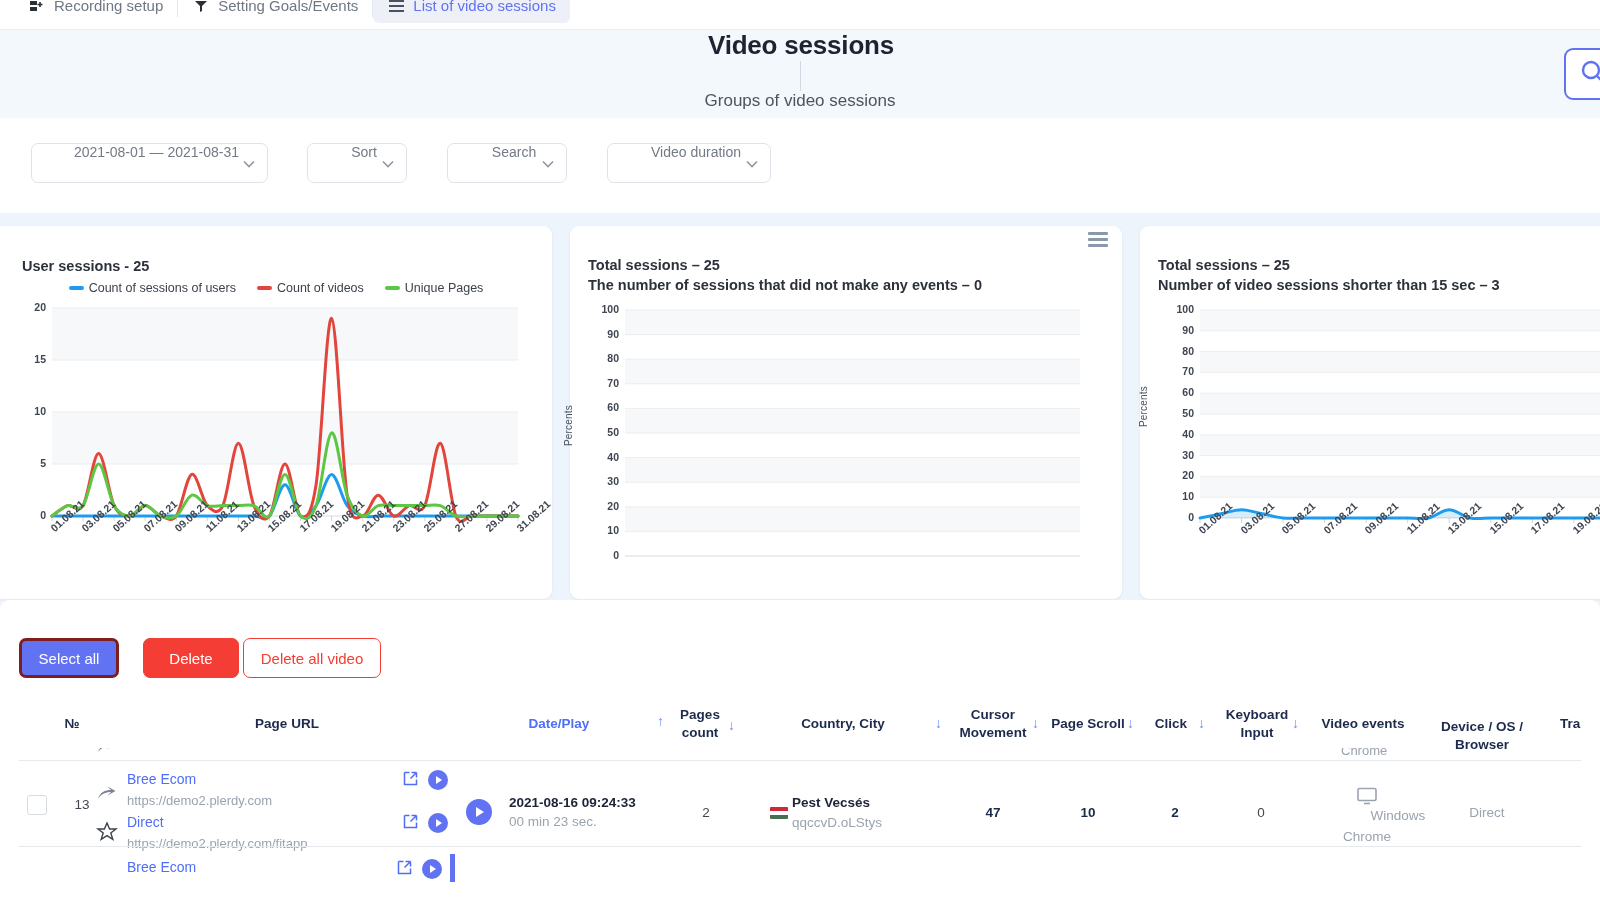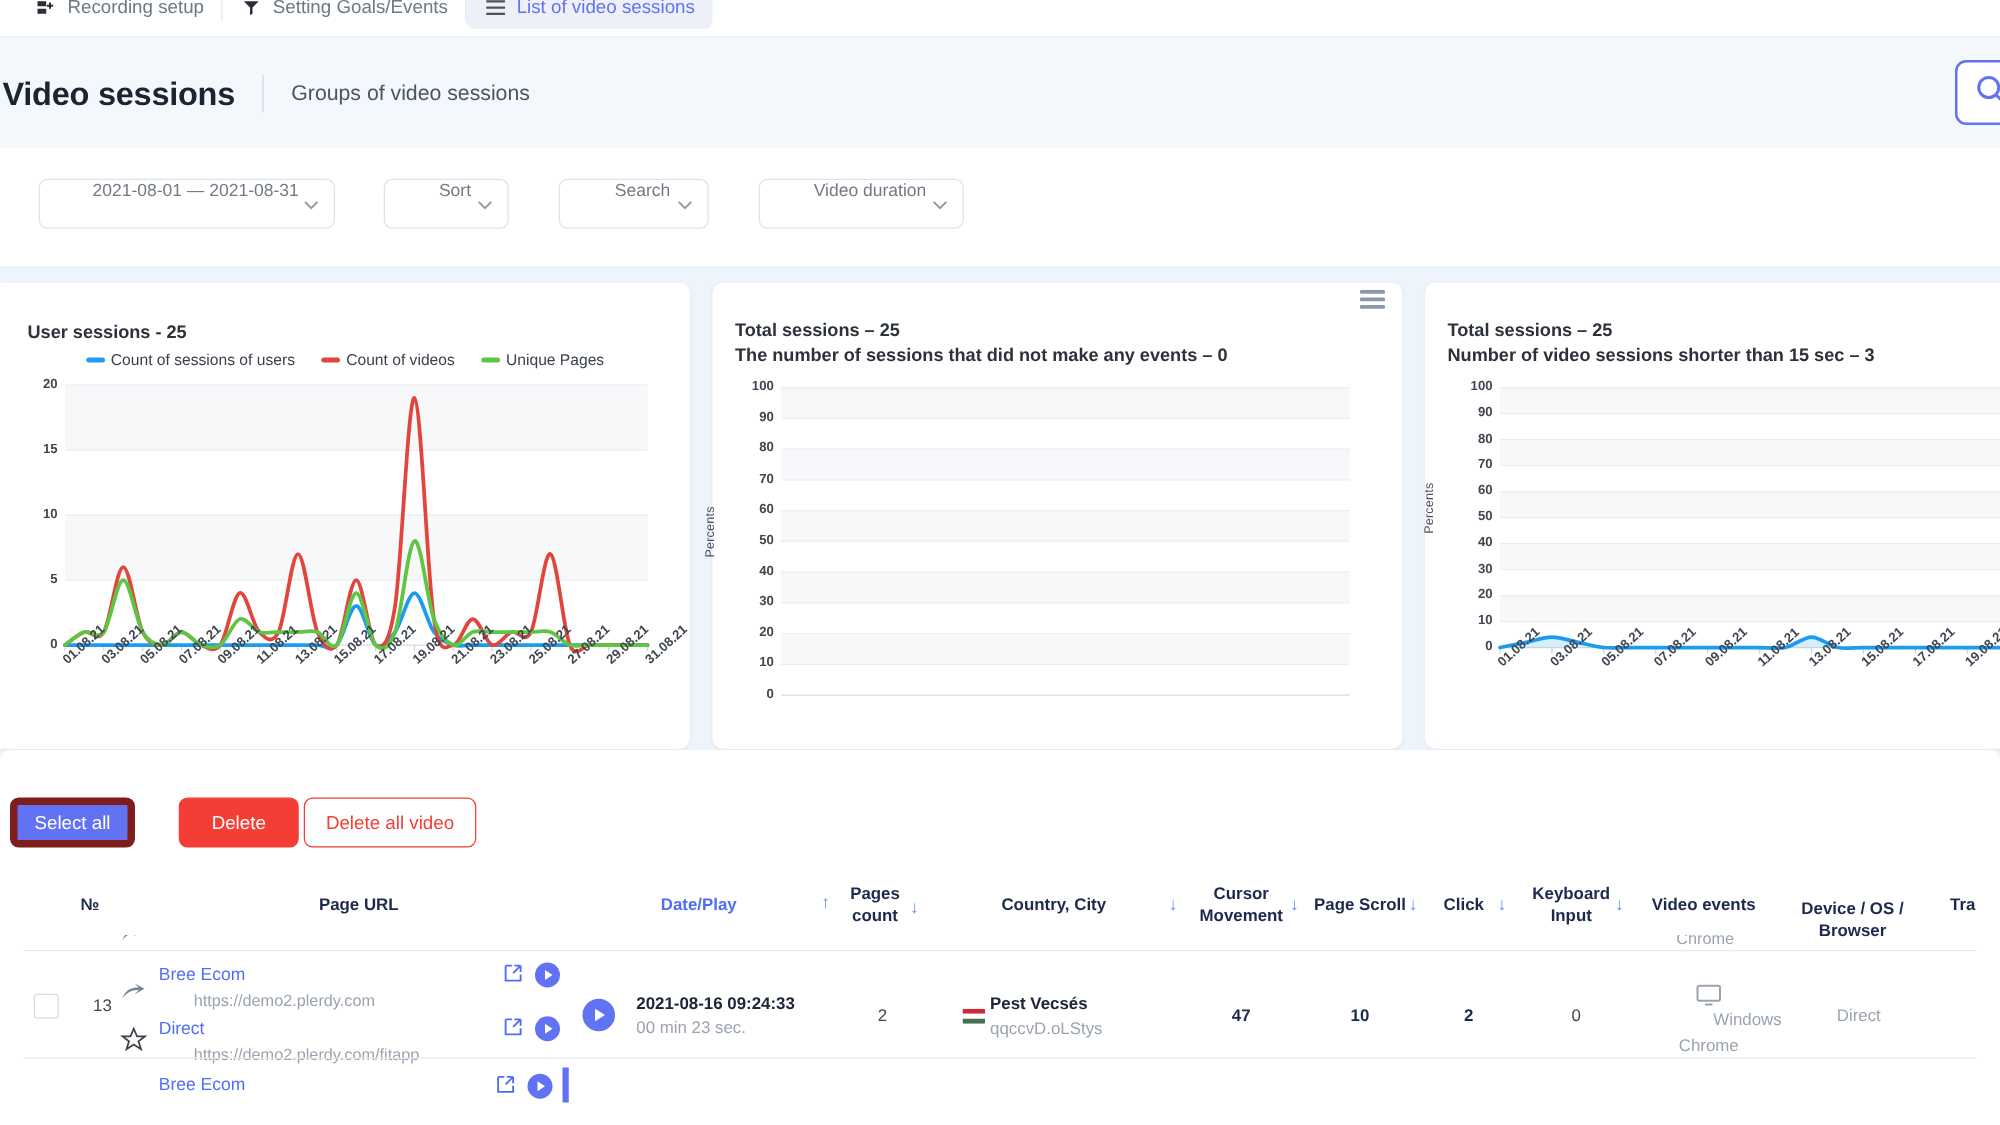--- a/index.html
+++ b/index.html
@@ -22,21 +22,21 @@
     height:34px; padding:0 14px; border-radius:6px;
     font-size:15px; color:#6e7783; white-space:nowrap; cursor:pointer;
   }
   .navtab.active{ background:#eef0f8; color:#6172f3; }
   .navsep{ width:1px; height:22px; background:#e3e8ef; }
   .navico{ display:inline-flex; align-items:center; justify-content:center; width:18px; height:18px; color:#2b2f36; }
 
   
   #pagehead{
     position:absolute; left:0; top:30px; width:1600px; height:90px;
-    background:#f3f8fd; display:flex; align-items:center;
+    background:#f3f8fd; display:flex; align-items:center;flex-direction:column;
   }
   #pagetitle{ font-size:26px; font-weight:bold; color:#1d2330; margin-left:2px; letter-spacing:-.2px;}
   #titlesep{ width:1px; height:30px; background:#cfd8e3; margin:0 22px; }
   #subtitle{ font-size:17px; color:#4c545f; }
   #searchbox{
     position:absolute; right:-26px; top:18px; width:62px; height:52px;
     border:2px solid #6172f3; border-radius:9px; background:#fff;
     display:flex; align-items:center; justify-content:center;
   }
   #searchbox svg{ margin-left:-6px; }
@@ -89,39 +89,39 @@
     transform:rotate(-42deg); transform-origin:left top; white-space:nowrap;
   }
 
   
   #tablecard{
     position:absolute; left:0; top:600px; width:1600px; height:300px;
     background:#fff; border-radius:9px 9px 0 0;
   }
   .btn{ position:absolute; top:38px; height:40px; border-radius:7px; font-size:15px;
         display:flex; align-items:center; justify-content:center; cursor:pointer; }
-  #bSelectAll{ left:8px; width:100px; background:#6172f3; color:#fff; border:6px solid #7f1d1d;}
+  #bSelectAll{ left:19px; width:100px; background:#6172f3; color:#fff; border:3px solid #7f1d1d;}
   #bDelete{   left:143px; width:96px; background:#f43d34; color:#fff; border:1px solid #f43d34;}
   #bDeleteAll{ left:243px; width:138px; background:#fff; color:#f43d34; border:1px solid #f43d34;}
 
   #thead{ position:absolute; left:0; top:100px; width:1600px; height:48px; }
   .th{ position:absolute; font-size:13.5px; font-weight:bold; color:#1d2a4d; text-align:center; line-height:18px;}
   .th.link{ color:#4f6ef7; font-weight:bold; }
   .arr{ position:absolute; font-size:14px; color:#6c8df8; }
 
   #rowTopPartial{ position:absolute; left:0; top:148px; width:1600px; height:14px; overflow:hidden;}
   #divTop{ position:absolute; left:19px; top:160px; width:1562px; height:1px; background:#e6e9ee;}
   #row13{ position:absolute; left:0; top:161px; width:1600px; height:85px;}
   #divBot{ position:absolute; left:19px; top:246px; width:1562px; height:1px; background:#e6e9ee;}
   #rowNext{ position:absolute; left:0; top:247px; width:1600px; height:53px; overflow:hidden;}
 
   .cell{ position:absolute; font-size:13.5px; }
   .num{ font-weight:bold; color:#1d2a4d; }
   .bluelink{ color:#4f6ef7; font-size:14px; cursor:pointer;}
-  .urltxt{ color:#9aa3ae; font-size:13px;margin-left:28px; }
+  .urltxt{ color:#9aa3ae; font-size:13px; }
   .playbtn{ width:20px; height:20px; border-radius:50%; background:#6172f3;
             display:inline-flex; align-items:center; justify-content:center; cursor:pointer;}
   .playbtn.big{ width:26px; height:26px; }
   .playbtn i{ display:block; width:0;height:0;border-left:6px solid #fff;
               border-top:4px solid transparent;border-bottom:4px solid transparent; margin-left:2px;}
   .playbtn.big i{ border-left-width:8px; border-top-width:5px; border-bottom-width:5px;}
   .extico{ color:#4f6ef7; cursor:pointer; }
   .caret{ position:absolute; width:5px; height:28px; background:#6172f3; }
   .flag{ width:18px; height:12px; border-radius:1px; overflow:hidden; }
   .flag div{ height:4px; }

